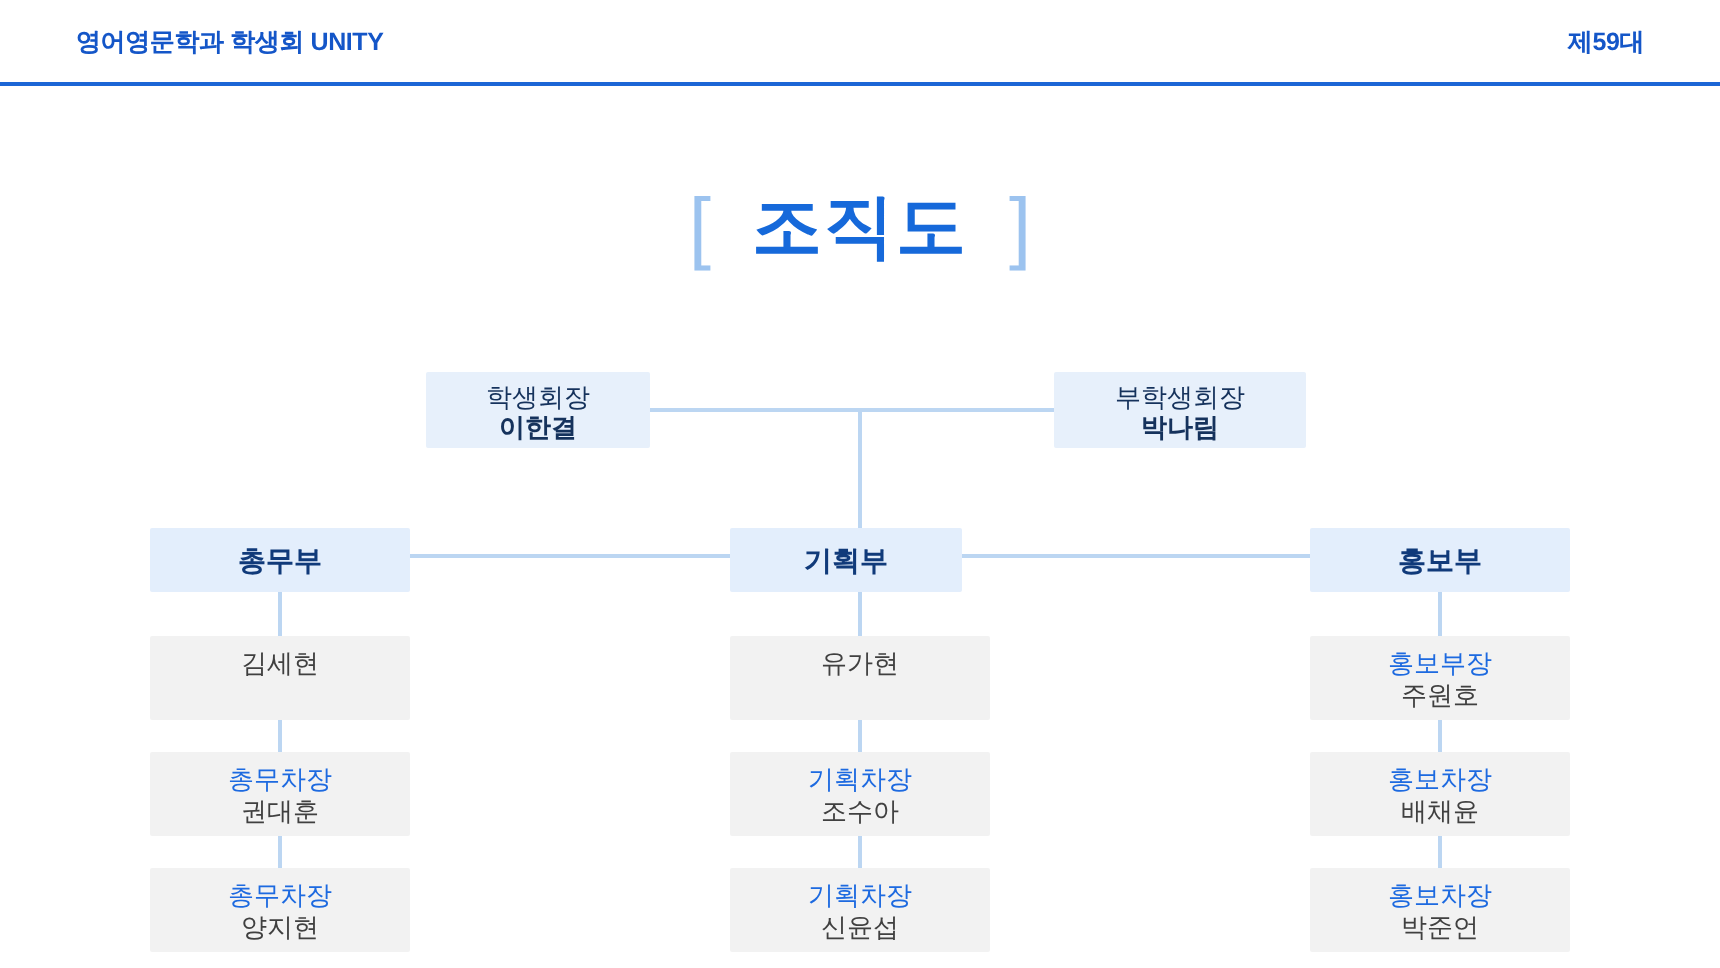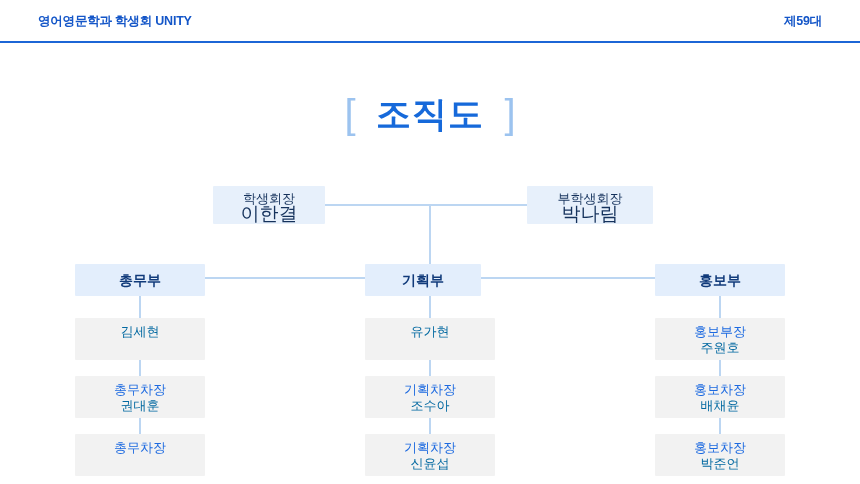--- a/index.html
+++ b/index.html
@@ -97,21 +97,21 @@
     border-radius: 1px;
   }
   .node-top {
     background: #e7f0fb;
     height: 38px;
     padding-top: 6px;
     line-height: 14.5px;
     color: #15325c;
   }
   .node-top .l1 { font-weight: normal; font-size: 13px; }
-  .node-top .l2 { font-weight: normal; font-size: 19px; }
+  .node-top .l2 { font-weight: bold; font-size: 13px; }
 
   .node-dept {
     background: #e3eefc;
     height: 32px;
     line-height: 32px;
     font-weight: bold;
     font-size: 14px;
     color: #103a7a;
   }
 
@@ -120,21 +120,21 @@
     height: 42px;
     padding-top: 6px;
     line-height: 15.5px;
   }
   .node-member .role {
     color: #1d6ae0;
     font-size: 13px;
     font-weight: normal;
   }
   .node-member .name {
-    color: #0369a1;
+    color: #404040;
     font-size: 13px;
     font-weight: normal;
   }
 </style>
 </head>
 <body>
 
 <div class="header">
   <div class="header-title">영어영문학과 학생회 UNITY</div>
   <div class="header-right">제59대</div>
@@ -191,20 +191,21 @@
 
   <div class="node node-member" style="left:75px; top:158px; width:130px;">
     <div class="name">김세현</div>
   </div>
   <div class="node node-member" style="left:75px; top:216px; width:130px;">
     <div class="role">총무차장</div>
     <div class="name">권대훈</div>
   </div>
   <div class="node node-member" style="left:75px; top:274px; width:130px;">
     <div class="role">총무차장</div>
+    <div class="name">양지현</div>
   </div>
 
   <div class="node node-member" style="left:365px; top:158px; width:130px;">
     <div class="name">유가현</div>
   </div>
   <div class="node node-member" style="left:365px; top:216px; width:130px;">
     <div class="role">기획차장</div>
     <div class="name">조수아</div>
   </div>
   <div class="node node-member" style="left:365px; top:274px; width:130px;">

